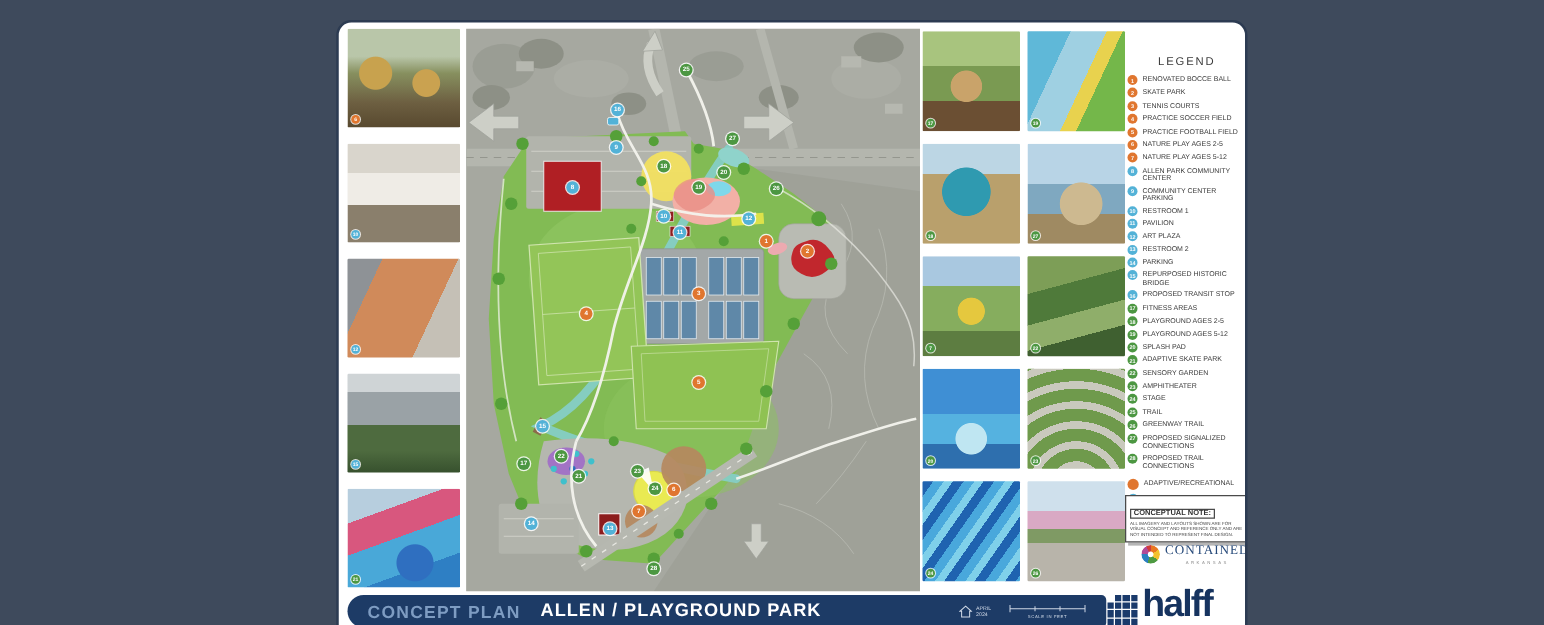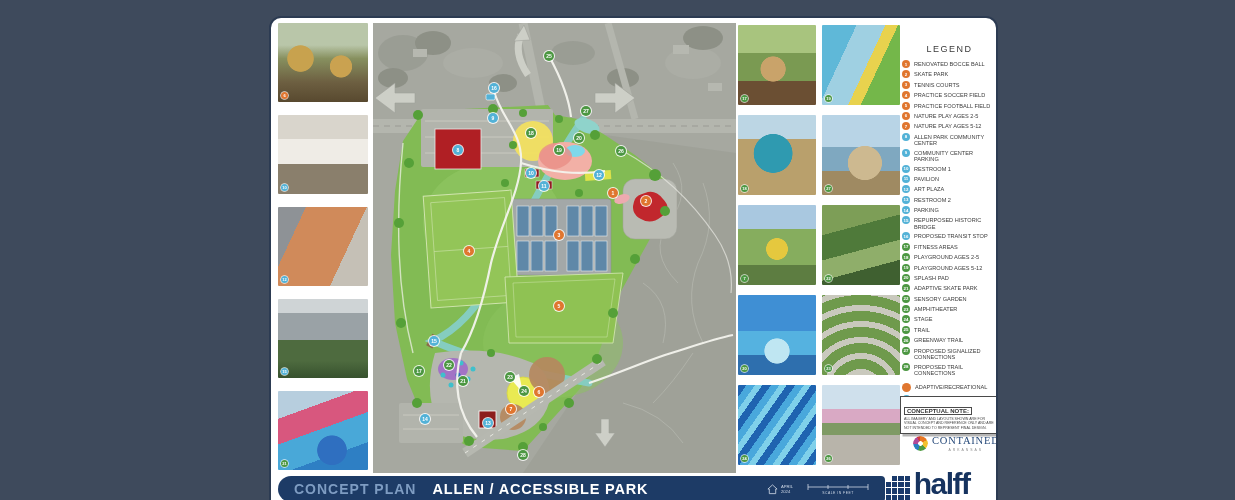--- a/index.html
+++ b/index.html
@@ -478,21 +478,21 @@
     <div class="jonesboro">
       <div class="jb-star"></div>
       <div>
         <div class="jb-text">CONTAINED</div>
         <div class="jb-sub">ARKANSAS</div>
       </div>
     </div>
 
     <div class="tbar">
       <span class="concept">CONCEPT PLAN</span>
-      <span class="parktitle">ALLEN / ACCESSIBLE PARK</span>
+      <span class="parktitle">ALLEN / PLAYGROUND PARK</span>
       <span class="tbar-right">
         <span class="datewrap">
           <svg width="11" height="11" viewBox="0 0 12 12">
             <path d="M6,1 L11,5.5 L9.5,5.5 L9.5,10.5 L2.5,10.5 L2.5,5.5 L1,5.5 Z" fill="none" stroke="#cfd8e6" stroke-width=".9"></path>
           </svg>
           <span class="date-lines">
             <div>APRIL</div>
             <div>2024</div>
           </span>
         </span>

